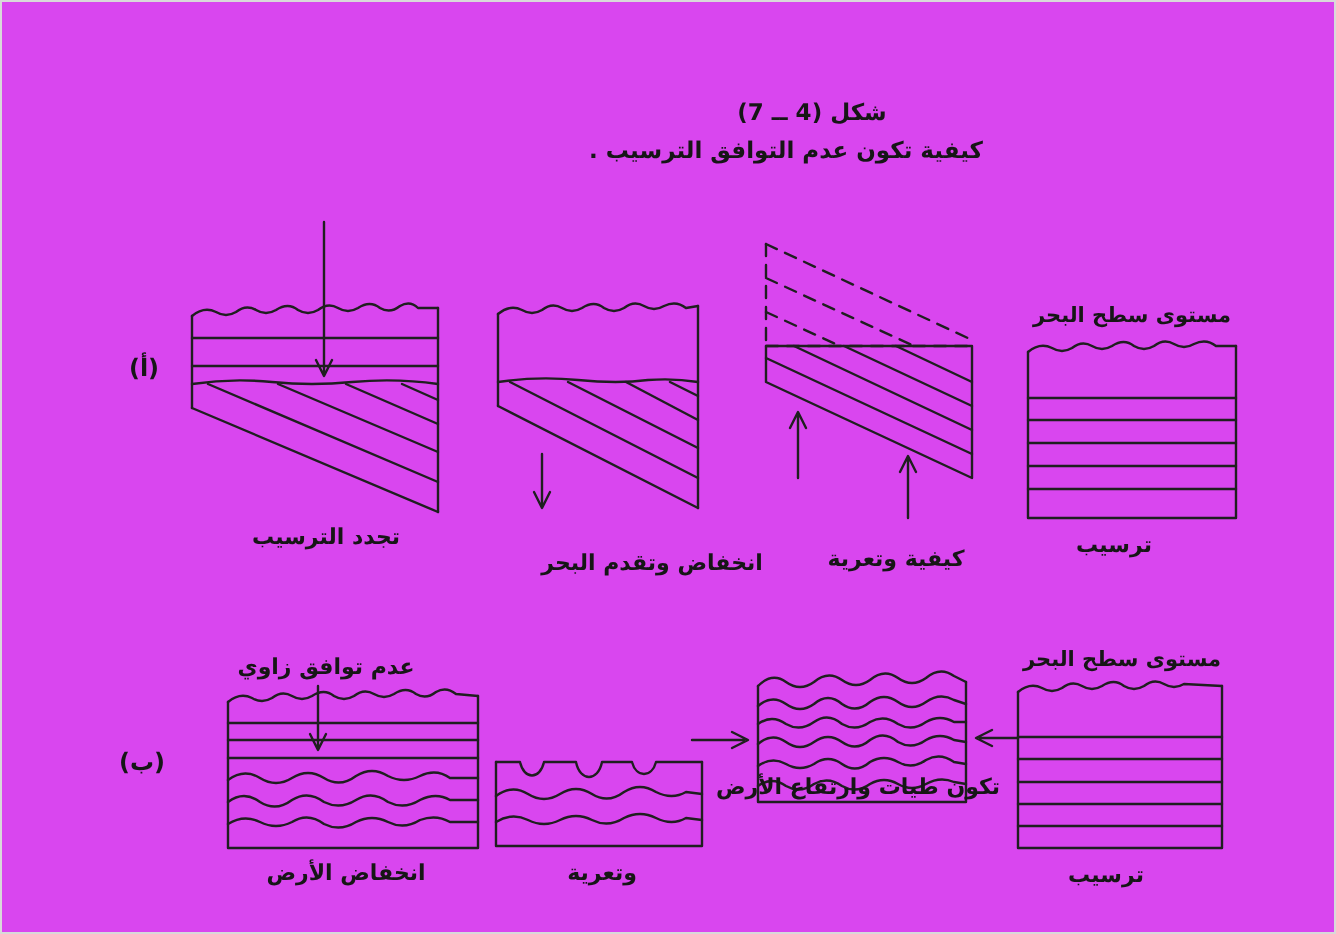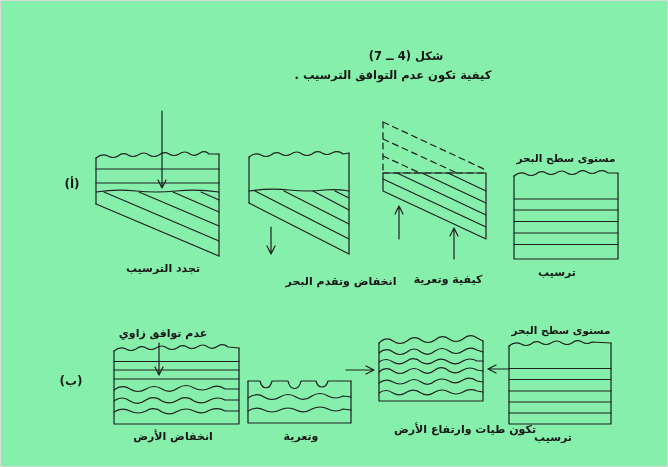--- a/index.html
+++ b/index.html
@@ -1,19 +1,19 @@
 <!DOCTYPE html>
 <html lang="ar"><head>
 <meta charset="utf-8">
 <style>
   html,body{margin:0;padding:0;background:#ffffff;}
   .page{
     position:relative;
     width:668px;height:467px;
-    background:#86efac;
+    background:#d946ef;
     border:1px solid #d9d9d9;
     box-sizing:border-box;
     overflow:hidden;
     font-family:"DejaVu Sans",sans-serif;
   }
   svg.lineart{position:absolute;left:0;top:0;}
   .ln{fill:none;stroke:#1f1f1f;stroke-width:1.2;stroke-linecap:round;stroke-linejoin:round;}
   .dash{stroke-dasharray:6 4.5;}
   .t{
     position:absolute;
@@ -132,24 +132,24 @@
     </g>
   </svg>
 
   <div class="t title" style="left:405px;top:48px;">شكل (4 ــ 7)</div>
   <div class="t title" style="left:392px;top:67px;">كيفية تكون عدم التوافق الترسيب .</div>
 
   <div class="t marker" style="left:71px;top:176px;">(أ)</div>
   <div class="t sea" style="left:565px;top:150px;">مستوى سطح البحر</div>
   <div class="t" style="left:556px;top:265px;">ترسيب</div>
   <div class="t" style="left:447px;top:272px;">كيفية وتعرية</div>
-  <div class="t" style="left:340px;top:274px;text-align:right;">انخفاض وتقدم البحر</div>
+  <div class="t" style="left:325px;top:274px;text-align:right;">انخفاض وتقدم البحر</div>
   <div class="t" style="left:162px;top:261px;">تجدد الترسيب</div>
 
   <div class="t marker" style="left:70px;top:373px;">(ب)</div>
   <div class="t sea" style="left:560px;top:322px;">مستوى سطح البحر</div>
   <div class="t" style="left:162px;top:326px;">عدم توافق زاوي</div>
   <div class="t" style="left:552px;top:430px;">ترسيب</div>
-  <div class="t" style="left:428px;top:422px;margin-left:36px;">تكون طيات وارتفاع الأرض</div>
+  <div class="t" style="left:428px;top:386px;">تكون طيات وارتفاع الأرض</div>
   <div class="t" style="left:300px;top:429px;">وتعرية</div>
   <div class="t" style="left:172px;top:429px;">انخفاض الأرض</div>
 
 </div>
 
 </body></html>

